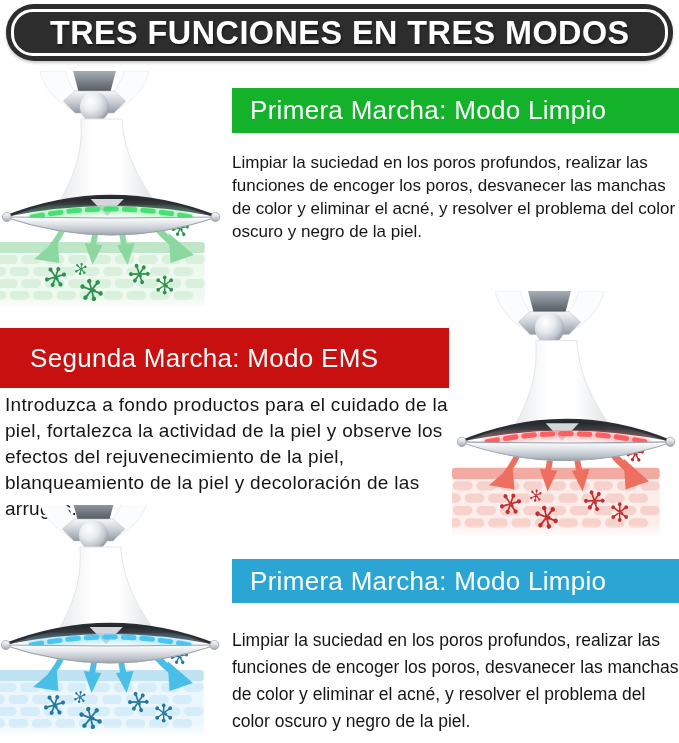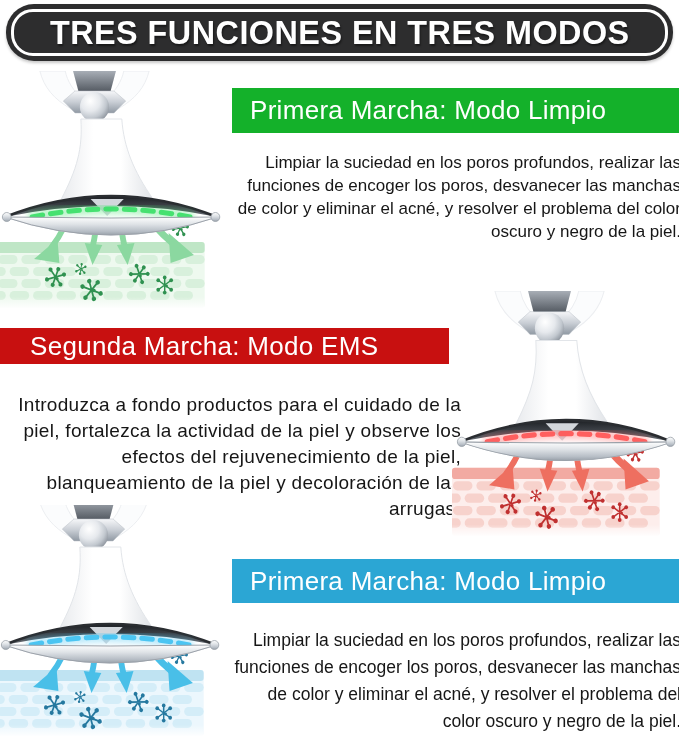--- a/index.html
+++ b/index.html
@@ -1,19 +1,18 @@
 <!DOCTYPE html>
 <html><head>
 <meta charset="utf-8">
 <style>
   html,body{margin:0;padding:0;background:#ffffff;}
   .canvas{
     position:relative;width:679px;height:743px;background:#ffffff;overflow:hidden;
     font-family:"Liberation Sans",sans-serif;
-    text-align:right;
   }
   
   .title-banner{
     position:absolute;left:6px;top:4px;width:667px;height:57px;
     background:#2d2d2e;border-radius:28px;
     display:flex;align-items:center;justify-content:center;
     box-shadow:0 2px 3px rgba(0,0,0,.22);
   }
   .title-inner{
     position:absolute;left:5px;top:5px;right:5px;bottom:5px;
@@ -24,21 +23,21 @@
     text-shadow:1px 2px 2px rgba(0,0,0,.45);white-space:nowrap;
     transform:scaleX(.98);
   }
   
   .section{position:absolute;inset:0;}
   .banner{
     position:absolute;background:var(--accent);color:#ffffff;
     display:flex;align-items:center;font-size:26px;letter-spacing:.3px;
   }
   .banner.b-green{left:232px;top:88px;width:447px;height:45px;padding-left:18px;}
-  .banner.b-red{left:0;top:328px;width:419px;height:36px;padding-left:30px;}
+  .banner.b-red{left:0;top:328px;width:419px;height:60px;padding-left:30px;}
   .banner.b-blue{left:232px;top:559px;width:447px;height:44px;padding-left:18px;}
   .para{position:absolute;color:#161616;}
   .p-green{left:232px;top:151px;width:449px;font-size:17px;line-height:23px;}
   .p-red{left:5px;top:392px;width:456px;font-size:19px;line-height:26px;letter-spacing:.3px;}
   .p-blue{left:232px;top:627px;width:449px;font-size:17.5px;line-height:27px;}
   .unit{position:absolute;}
   .u-green{left:-3px;top:71px;width:234px;height:240px;}
   .u-red{left:452px;top:291px;width:234px;height:248px;}
   .u-blue{left:-4px;top:505px;width:234px;height:234px;}
   

